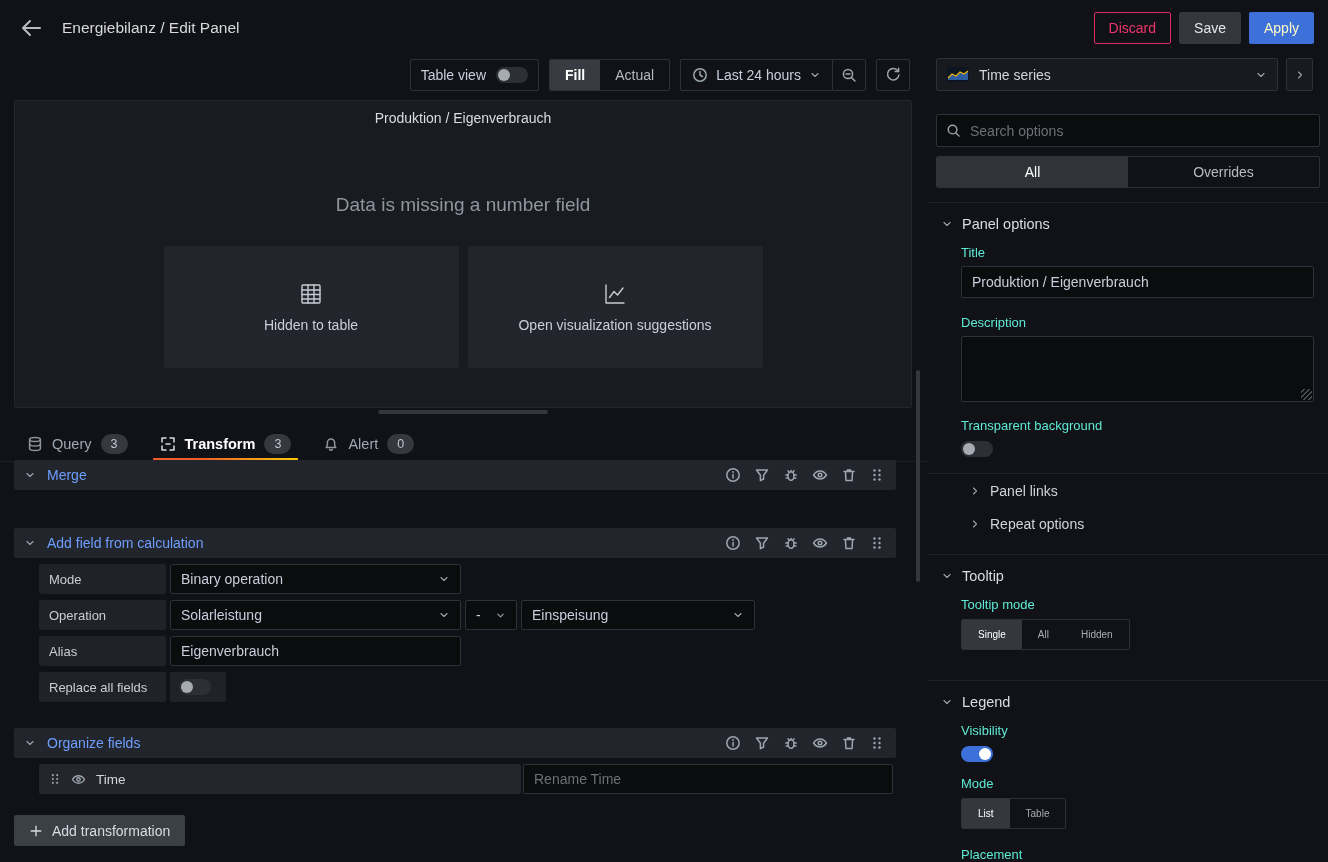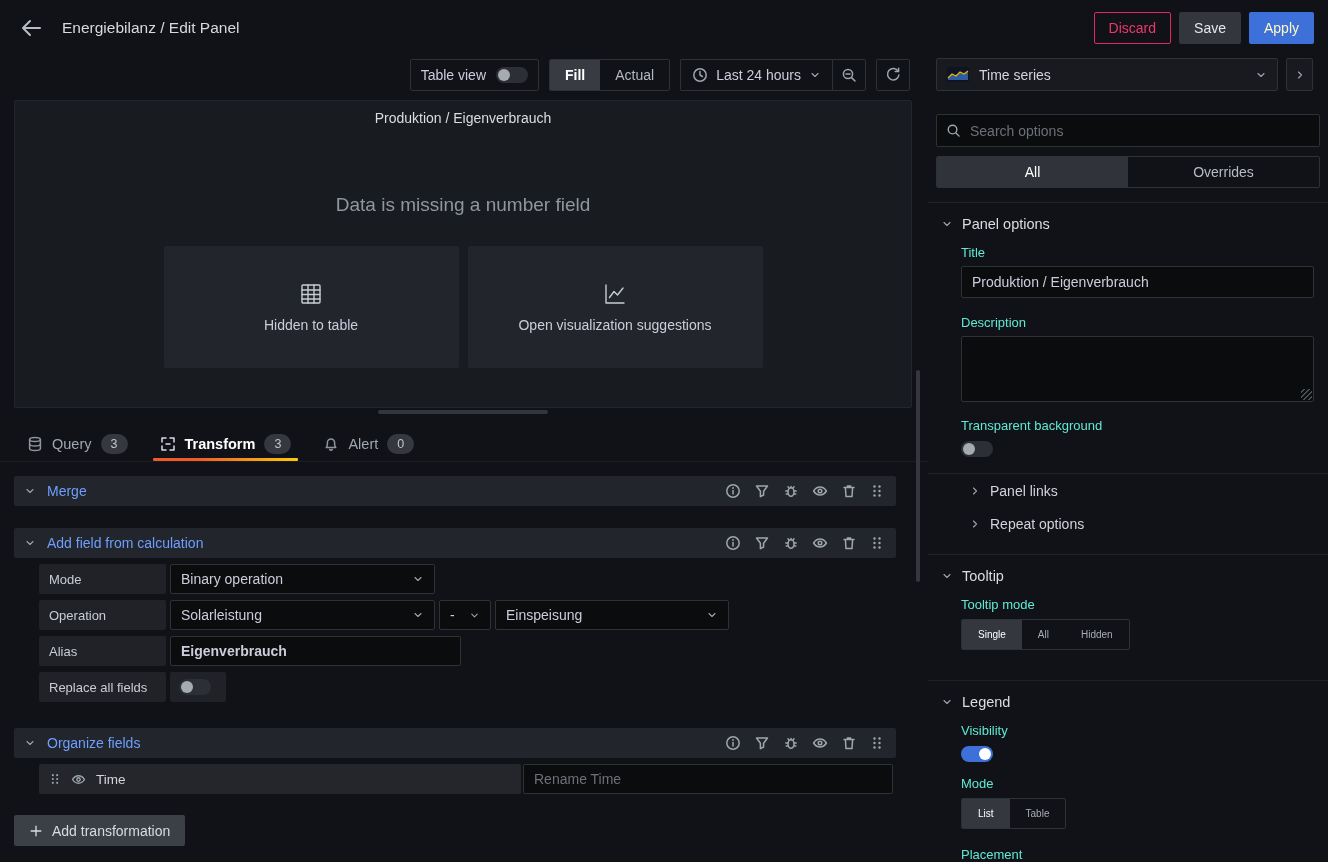--- a/index.html
+++ b/index.html
@@ -75,30 +75,30 @@
   .badge { min-width:27px; height:20px; padding:0 8px; border-radius:10px; background:#35383f;
     color:#c1c6cd; font-size:12.5px; font-weight:400; display:flex; align-items:center; justify-content:center; }
 
   
   .tsec-header { position:absolute; left:14px; width:882px; height:30px; background:#22252b; border-radius:2px;
     display:flex; align-items:center; padding:0 12px 0 10px; }
   .tsec-header .chev { margin-right:11px; }
   .tsec-title { font-size:14px; font-weight:500; color:#6e9fff; cursor:pointer; }
   .tsec-icons { margin-left:auto; display:flex; gap:13px; align-items:center; }
   .tsec-icons .icobtn { cursor:pointer; display:flex; }
-  .hdr-merge { top:476px; } .hdr-addfield { top:528px; } .hdr-organize { top:728px; }
+  .hdr-merge { top:460px; } .hdr-addfield { top:528px; } .hdr-organize { top:728px; }
 
   .frow { position:absolute; left:39px; height:30px; display:flex; gap:4px; }
   .row-mode { top:564px; } .row-operation { top:600px; } .row-alias { top:636px; } .row-replace { top:672px; }
   .flabel { width:127px; height:30px; background:#202227; border-radius:2px; display:flex; align-items:center;
     padding:0 10px; font-size:13px; color:#c9ced5; }
   .gf-input, .gf-select { height:30px; background:#0b0c0e; border:1px solid #2c3235; border-radius:2px;
     color:#ccccdc; font-size:14px; display:flex; align-items:center; padding:0 10px; }
   .gf-select { justify-content:space-between; cursor:pointer; }
-  .w-select { width:265px; } .w-op { width:52px; } .w-select2 { width:234px; }
+  .w-select { width:291px; } .w-op { width:52px; } .w-select2 { width:234px; }
   input.gf-input { font-family:"Liberation Sans",sans-serif; outline:none; display:block; }
   input.gf-input::placeholder { color:#6c7077; }
   .toggle-box { width:56px; height:30px; background:#202227; border-radius:2px; display:flex; align-items:center; padding-left:9px; }
 
   .time-row { position:absolute; left:39px; top:764px; display:flex; gap:2px; }
   .time-bar { width:482px; height:30px; background:#24262c; border-radius:2px; display:flex; align-items:center; gap:10px; padding:0 10px;text-align:right; }
   .time-bar span { font-size:13.5px; color:#d3d7dc; font-weight:500; }
   .rename-input { width:370px; height:30px; }
 
   .add-transform { position:absolute; left:14px; top:815px; height:31px; padding:0 15px; background:#3b3f46;
@@ -373,21 +373,21 @@
     <div class="gf-select w-select2">
       <span>Einspeisung</span>
       <svg width="12" height="12" viewBox="0 0 16 16">
           <path class="ico" d="M4 6l4 4 4-4"></path>
         </svg>
     </div>
   </div>
 
   <div class="frow row-alias">
     <div class="flabel">Alias</div>
-    <input class="gf-input w-select" style="width: 291px; font-weight: bold;" value="Eigenverbrauch">
+    <input class="gf-input w-select" style="width: 291px;" value="Eigenverbrauch">
   </div>
 
   <div class="frow row-replace">
     <div class="flabel">Replace all fields</div>
     <div class="toggle-box">
       <div class="switch"></div>
     </div>
   </div>
 
   <div class="tsec-header hdr-organize">

